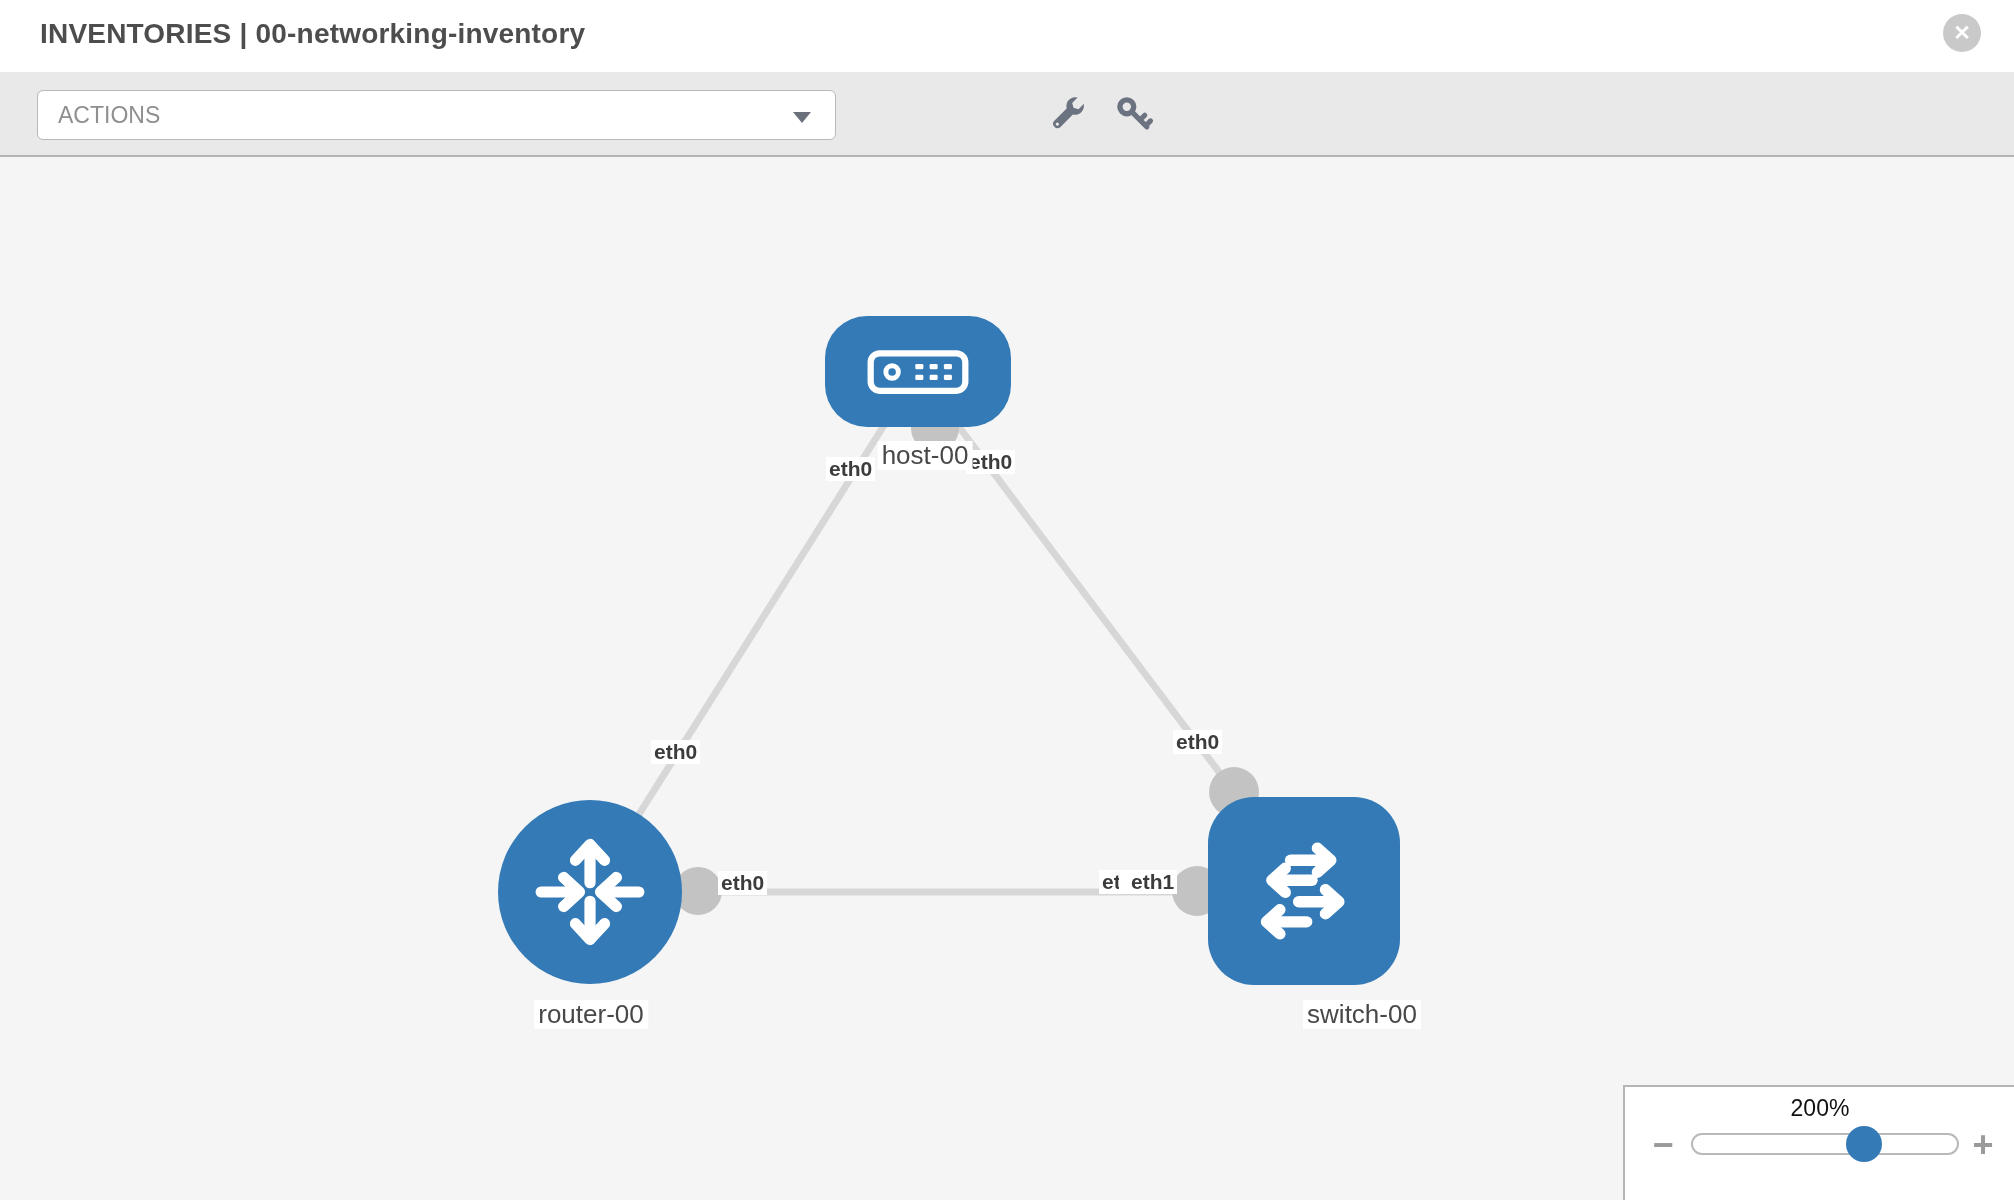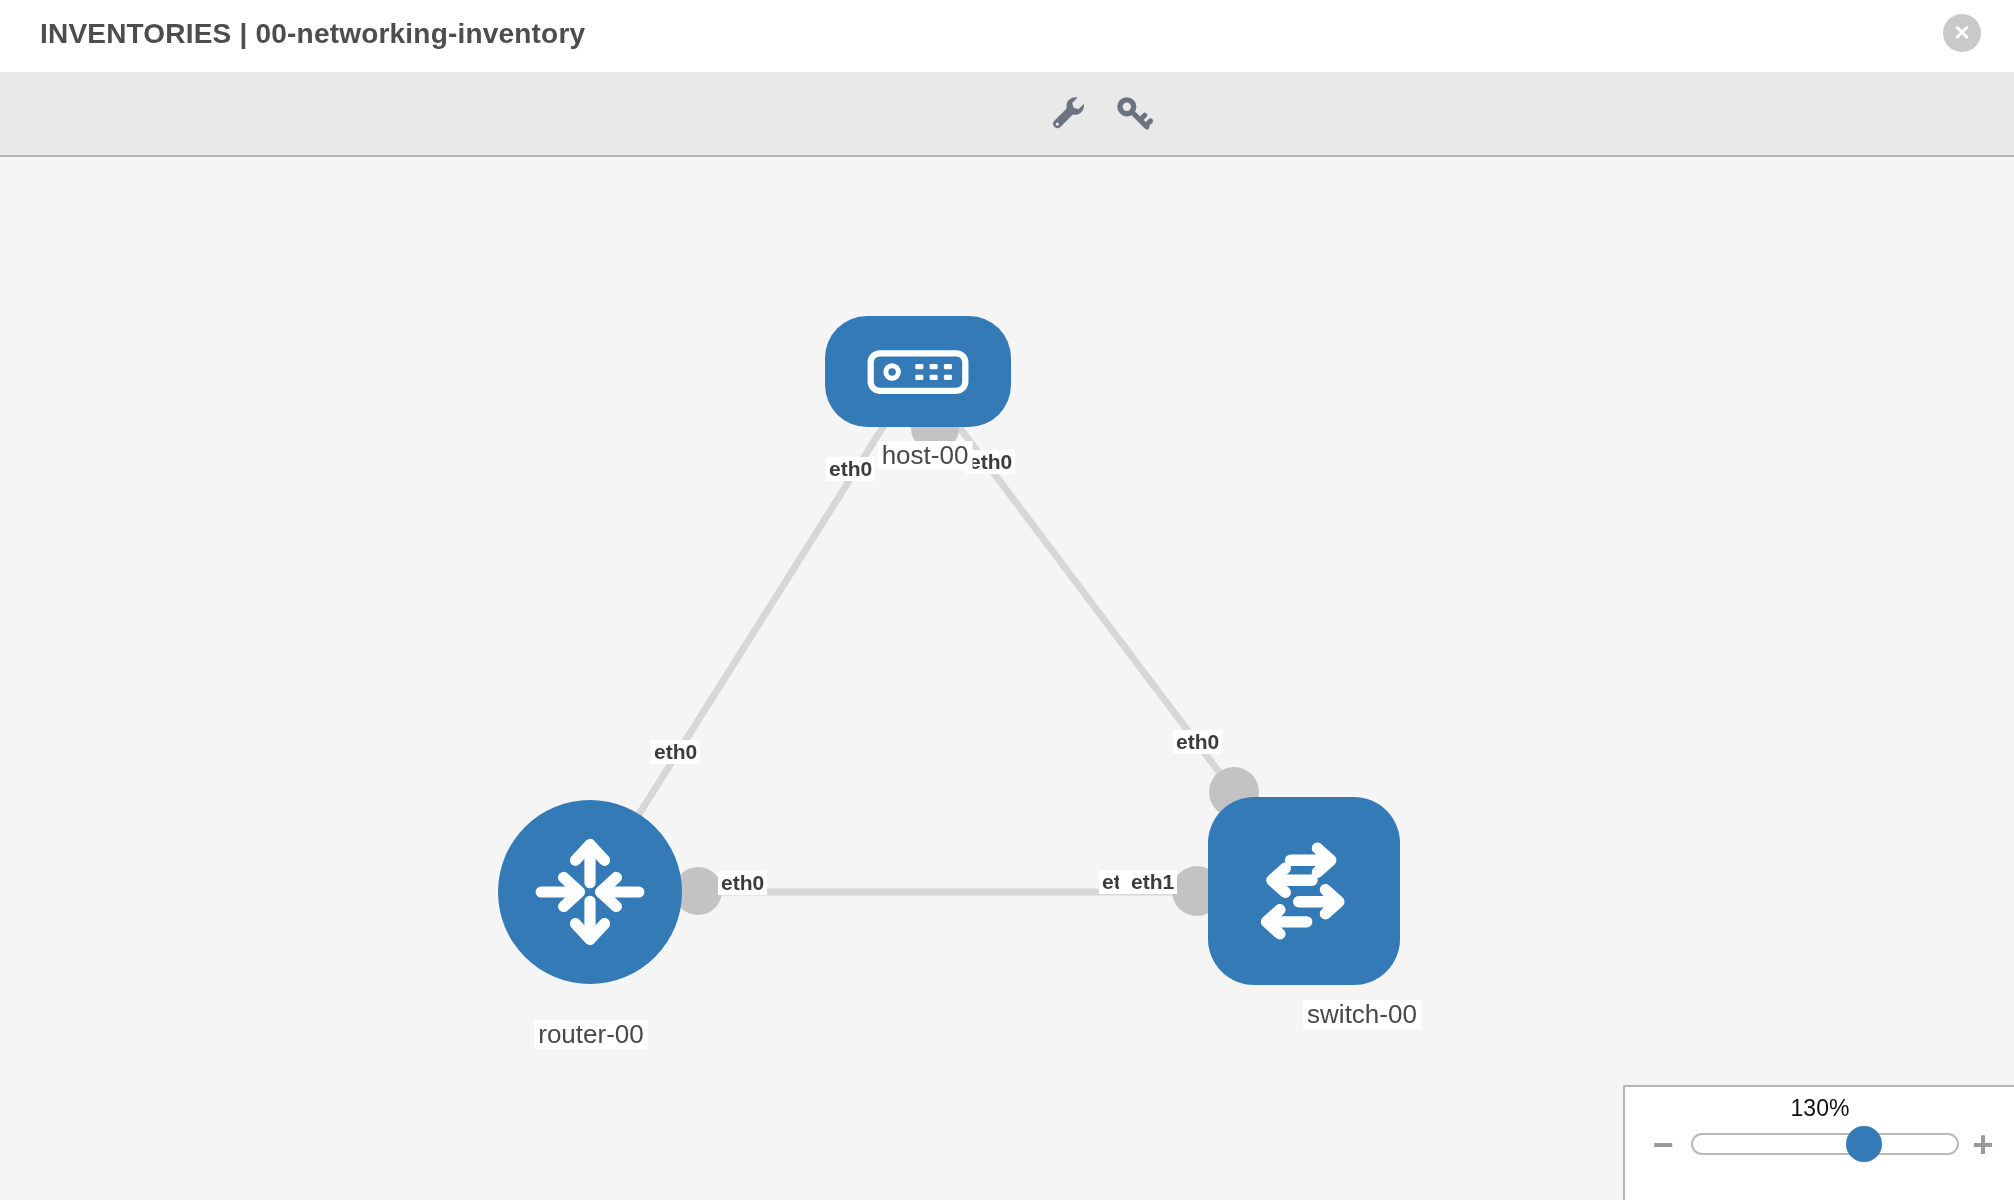--- a/index.html
+++ b/index.html
@@ -73,20 +73,24 @@
       <span>INVENTORIES</span>
       <span>|</span>
       <span>00-networking-inventory</span>
     </div>
     <button class="close-btn">
       <span>✕</span>
     </button>
   </header>
 
   <div class="toolbar">
+    <div class="selectbox sel-actions">
+      <span>ACTIONS</span>
+      <span class="caret"></span>
+    </div>
 
     <button class="tool-icon-btn btn-wrench">
       <svg width="42" height="42" viewBox="0 0 28 28">
         <path d="M24.6 8.6 a6.0 6.0 0 0 1 -7.4 5.8 L9.0 22.6 a2.9 2.9 0 0 1 -4.1 -4.1 l8.2 -8.2 a6.0 6.0 0 0 1 7.3 -7.3 l-3.6 3.6 0.9 3.3 3.3 0.9 3.6 -3.6 a6.0 6.0 0 0 1 0 1.4 z" fill="#6b7280"></path>
         <circle cx="6.9" cy="20.7" r="1.1" fill="#e9e9e9"></circle>
       </svg>
     </button>
 
     <button class="tool-icon-btn btn-key">
       <svg width="42" height="42" viewBox="0 0 28 28">
@@ -154,25 +158,25 @@
 
     <div class="if-label" style="left:651px; top:583px;">eth0</div>
     <div class="if-label" style="left:826px; top:300px;">eth0</div>
     <div class="if-label" style="left:966px; top:293px;">eth0</div>
     <div class="if-label" style="left:1173px; top:573px;">eth0</div>
     <div class="if-label" style="left:718px; top:714px;">eth0</div>
     <div class="if-label" style="left:1099px; top:713px;">eth0</div>
     <div class="if-label" style="left:1119px; top:713px;padding-left:12px;">eth1</div>
 
     <div class="node-label" style="left:917px; top:284px;margin-left:8px;">host-00</div>
-    <div class="node-label" style="left:591px; top:843px;margin-top:20px;">router-00</div>
+    <div class="node-label" style="left:591px; top:843px;">router-00</div>
     <div class="node-label" style="left:1362px; top:843px;text-align:center;">switch-00</div>
 
     <div class="zoom-panel">
-      <div class="zoom-level">130%</div>
+      <div class="zoom-level">200%</div>
       <button class="zoom-btn zoom-minus">
         <span>−</span>
       </button>
       <div class="zoom-track"></div>
       <div class="zoom-thumb"></div>
       <button class="zoom-btn zoom-plus">
         <span>+</span>
       </button>
     </div>
 

